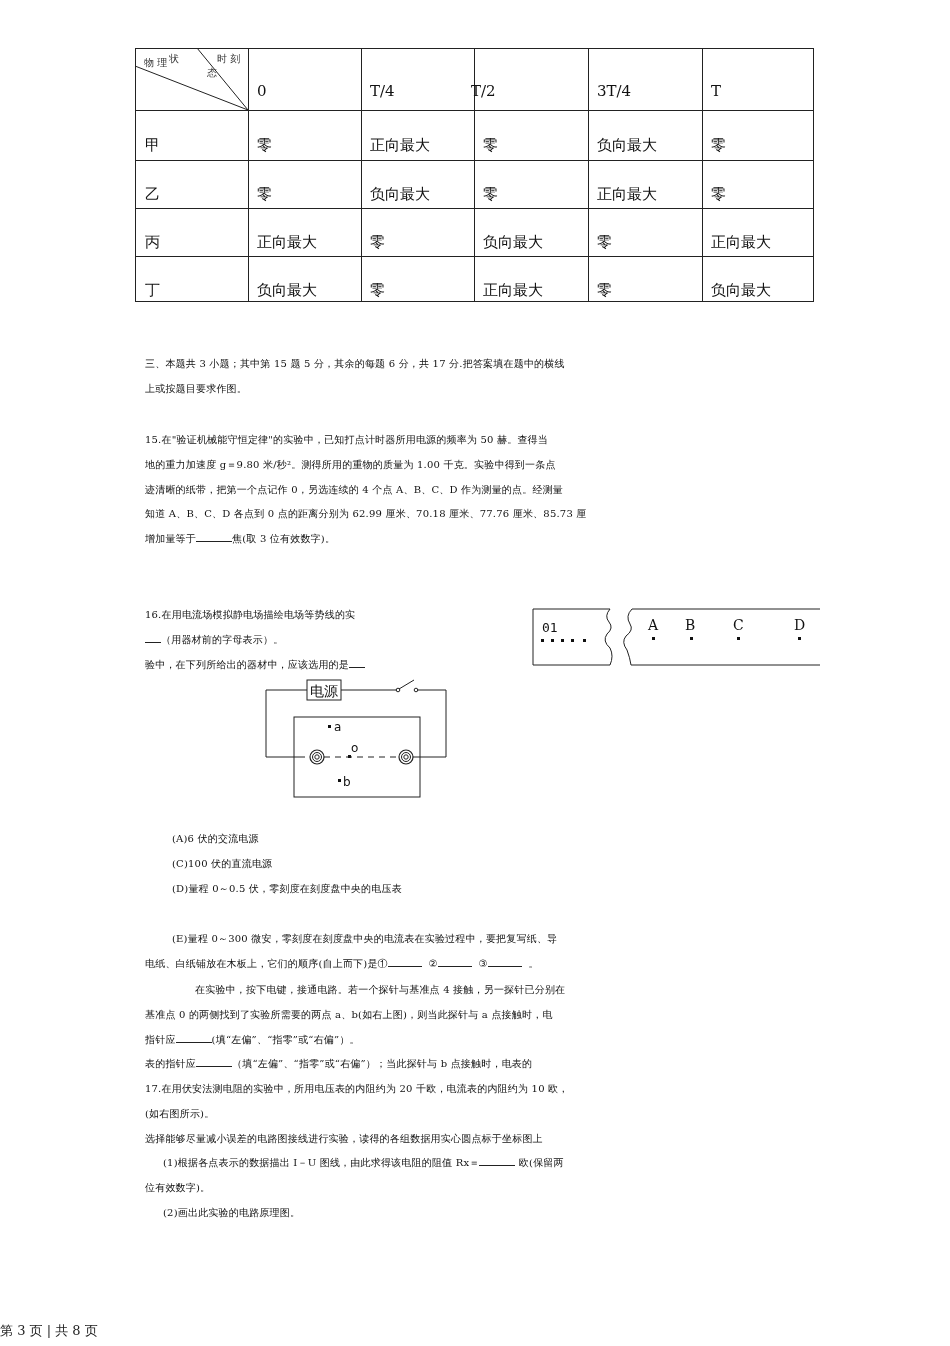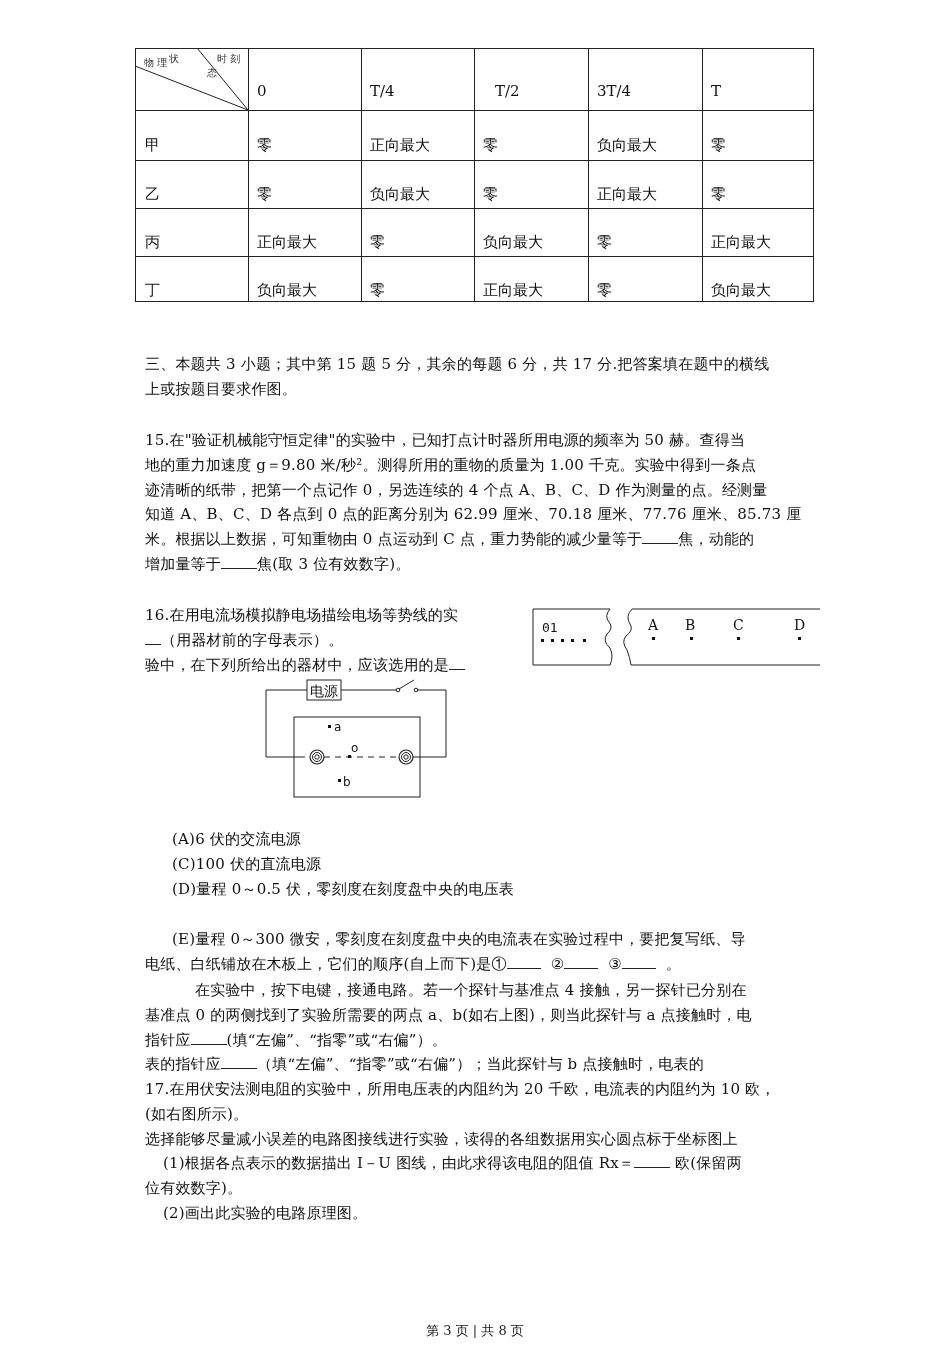--- a/index.html
+++ b/index.html
@@ -6,24 +6,24 @@
   body { width:950px; height:1346px; position:relative; overflow:hidden;
          font-family:"DejaVu Serif","Liberation Serif",serif; color:#111; }
   .abs { position:absolute; }
   
   .tbl { position:absolute; left:135px; top:48px; width:679px; height:254px; }
   .tbl .hl { position:absolute; left:0; width:679px; height:1px; background:#222; }
   .tbl .vl { position:absolute; top:0; height:254px; width:1px; background:#222; }
   .cell { position:absolute; font-size:15px; line-height:18px; white-space:nowrap; }
   .hdr-small { position:absolute; font-size:10px; color:#333; line-height:10px; }
   
-  .para { position:absolute; left:145px; width:670px; font-size:15px; line-height:24.8px; letter-spacing:0.2px; }
+  .para { position:absolute; left:145px; width:670px; font-size:10px; line-height:24.8px; letter-spacing:0.2px; }
   .line { display:block; white-space:nowrap; }
   .blank { display:inline-block; border-bottom:1px solid #222; height:14px; vertical-align:baseline; }
-  .footer { position:absolute; left:0; width:950px; top:1322px; text-align:center; font-size:13px; color:#222; }
+  .footer { position:absolute; left:0; width:950px; top:1322px; font-size:13px; color:#222; }
 </style>
 </head>
 <body>
 
 <div class="tbl">
 
   <div class="hl" style="top:0"></div>
   <div class="hl" style="top:62px"></div>
   <div class="hl" style="top:112px"></div>
   <div class="hl" style="top:160px"></div>
@@ -42,21 +42,21 @@
     <line x1="62" y1="0" x2="113" y2="62" stroke="#222" stroke-width="1"></line>
     <line x1="0" y1="18" x2="113" y2="62" stroke="#222" stroke-width="1"></line>
   </svg>
   <span class="hdr-small" style="left:82px;top:6px">时 刻</span>
   <span class="hdr-small" style="left:34px;top:6px">状</span>
   <span class="hdr-small" style="left:72px;top:20px">态</span>
   <span class="hdr-small" style="left:9px;top:10px">物 理</span>
 
   <span class="cell" style="left:122px;top:34px">0</span>
   <span class="cell" style="left:235px;top:34px">T/4</span>
-  <span class="cell" style="left:360px;top:34px">T/2</span>
+  <span class="cell" style="left:336px;top:34px">T/2</span>
   <span class="cell" style="left:462px;top:34px">3T/4</span>
   <span class="cell" style="left:576px;top:34px">T</span>
 
   <span class="cell" style="left:10px;top:88px">甲</span>
   <span class="cell" style="left:122px;top:88px">零</span>
   <span class="cell" style="left:235px;top:88px">正向最大</span>
   <span class="cell" style="left:348px;top:88px">零</span>
   <span class="cell" style="left:462px;top:88px">负向最大</span>
   <span class="cell" style="left:576px;top:88px">零</span>
 
@@ -85,23 +85,20 @@
 <div class="para" style="top:352px">
   <span class="line">三、本题共 3 小题；其中第 15 题 5 分，其余的每题 6 分，共 17 分.把答案填在题中的横线</span>
   <span class="line">上或按题目要求作图。</span>
 </div>
 
 <div class="para" style="top:428px">
   <span class="line">15.在"验证机械能守恒定律"的实验中，已知打点计时器所用电源的频率为 50 赫。查得当</span>
   <span class="line">地的重力加速度 g＝9.80 米/秒²。测得所用的重物的质量为 1.00 千克。实验中得到一条点</span>
   <span class="line">迹清晰的纸带，把第一个点记作 0，另选连续的 4 个点 A、B、C、D 作为测量的点。经测量</span>
   <span class="line">知道 A、B、C、D 各点到 0 点的距离分别为 62.99 厘米、70.18 厘米、77.76 厘米、85.73 厘</span>
-  <span class="line">
-    <span>米。根据以上数据，可知重物由 0 点运动到 C 点，重力势能的减少量等于</span><span class="blank" style="width:36px"></span><span>焦，动能的</span>
-  </span>
   <span class="line">
     <span>增加量等于</span><span class="blank" style="width:36px"></span><span>焦(取 3 位有效数字)。</span>
   </span>
 </div>
 
 <div class="para" style="top:603px; width:360px">
   <span class="line">16.在用电流场模拟静电场描绘电场等势线的实</span>
   <span class="line"><span class="blank" style="width:16px"></span><span>（用器材前的字母表示）。</span></span>
   <span class="line"><span>验中，在下列所给出的器材中，应该选用的是</span><span class="blank" style="width:16px"></span></span>
 </div>

